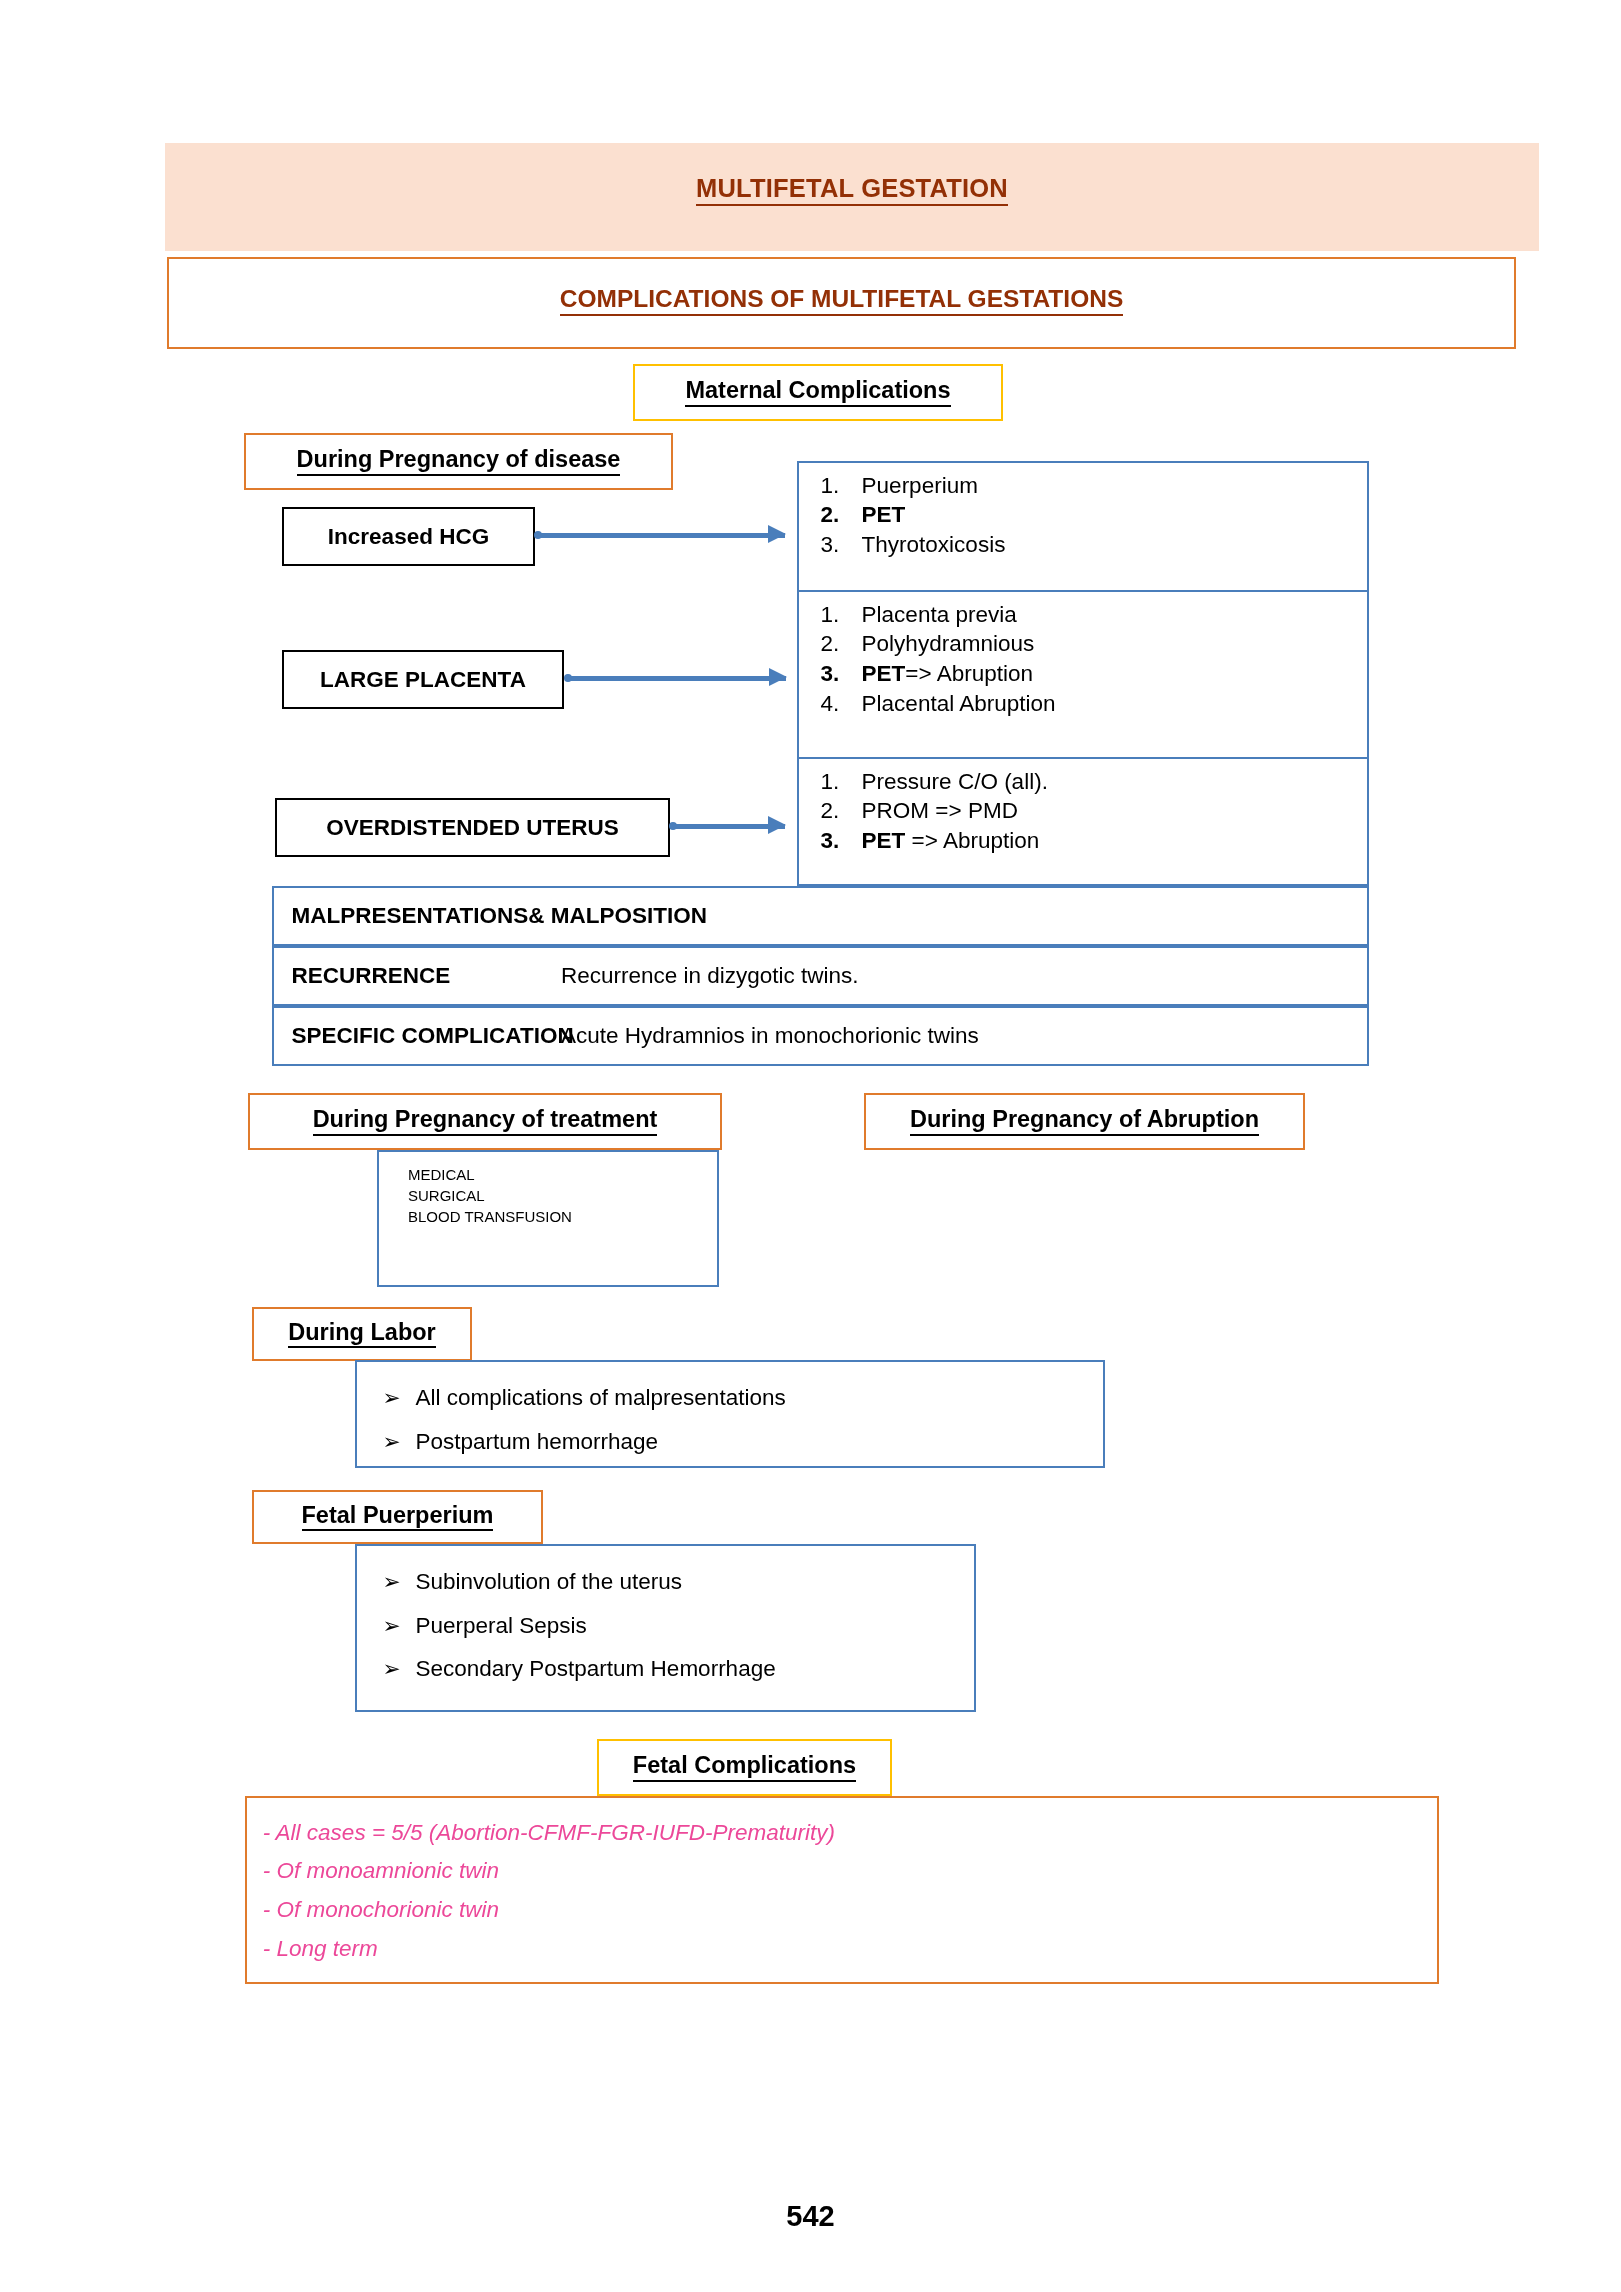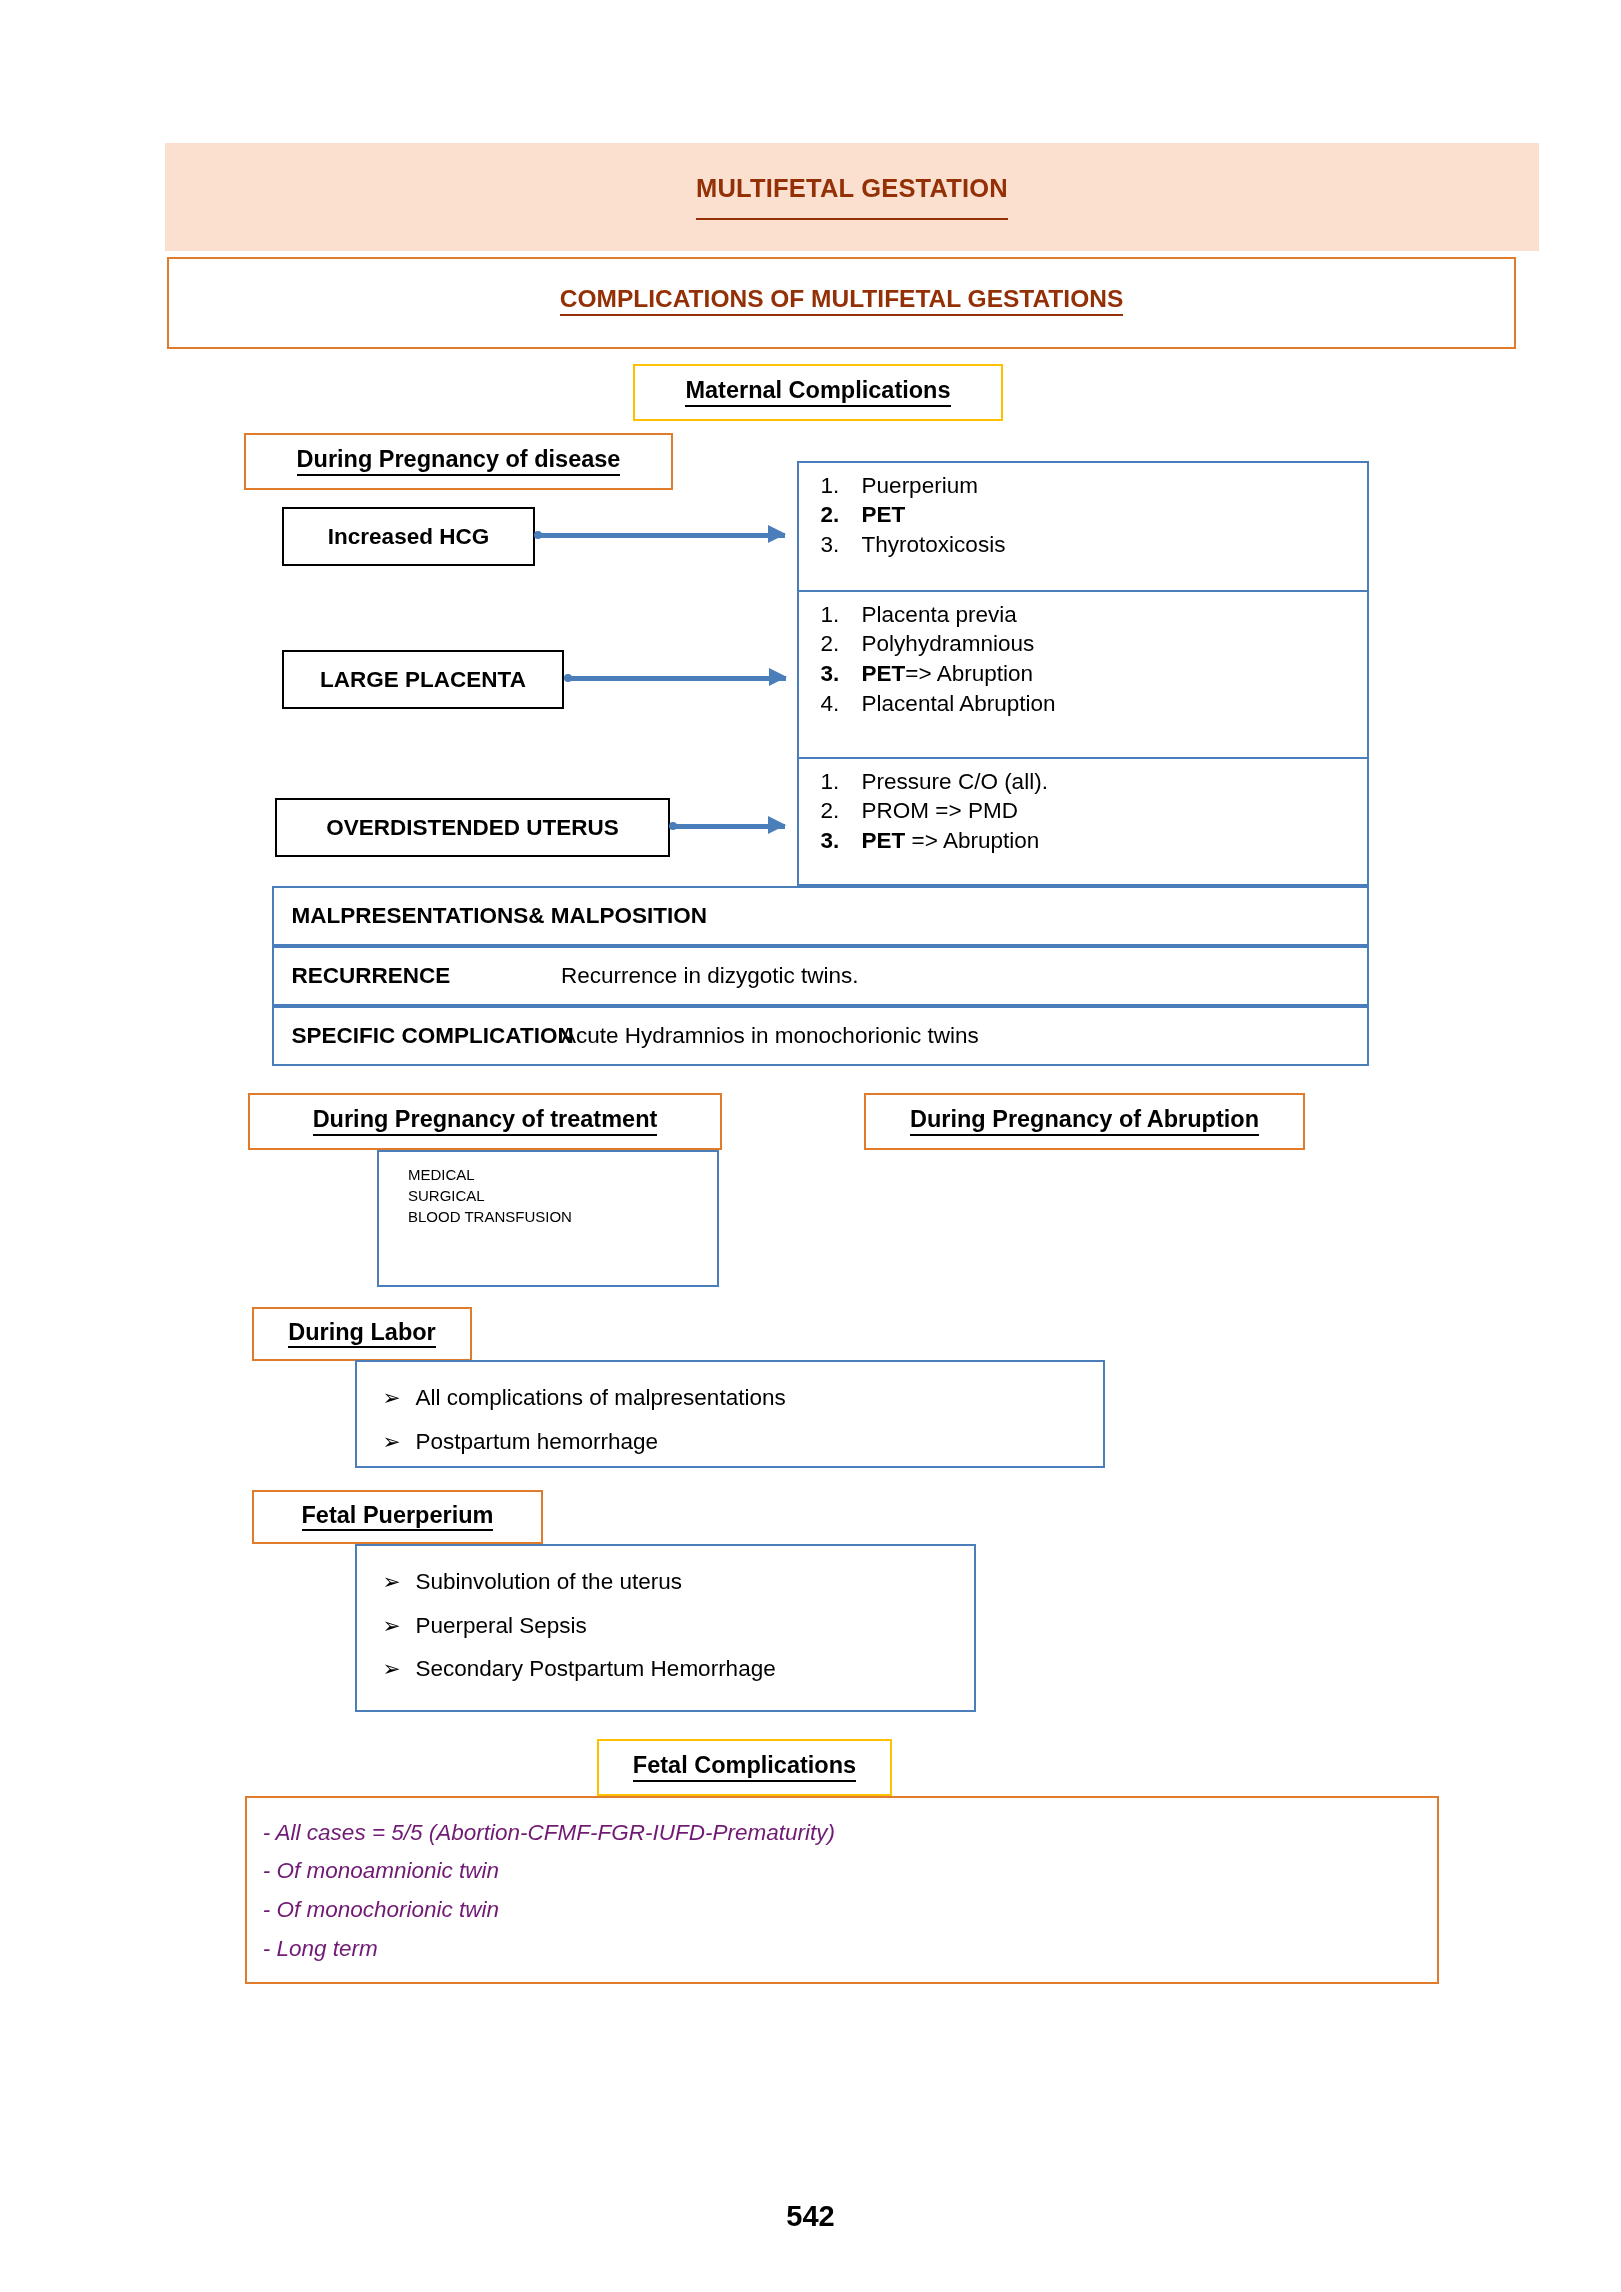--- a/index.html
+++ b/index.html
@@ -36,21 +36,21 @@
     top: 174px;
     width: 1374px;
     text-align: center;
     font-size: 25.5px;
     font-weight: bold;
     color: #933006;
     letter-spacing: 0.2px;
   }
   .header-title span {
     border-bottom: 2.9px solid #933006;
-    padding-bottom: 16px;
+    padding-bottom: 2px;
   }
 
   
   .subtitle-box {
     position: absolute;
     left: 167px;
     top: 257px;
     width: 1349px;
     height: 92px;
     border: 2.9px solid #E07B2C;
@@ -191,21 +191,21 @@
     position: absolute;
     box-sizing: border-box;
     border: 2.9px solid #E07B2C;
     background: #ffffff;
   }
   .fetal-box .flines { padding: 15.7px 0 13.7px 15.7px; }
   .fetal-box .flines div {
     font-size: 22.5px;
     font-style: italic;
     line-height: 1.72;
-    color: #701a75;
+    color: #ec4899;
   }
 
   
   .conn {
     position: absolute;
     height: 4.9px;
     background: #4A7EBB;
   }
   .conn::after {
     content: "";

